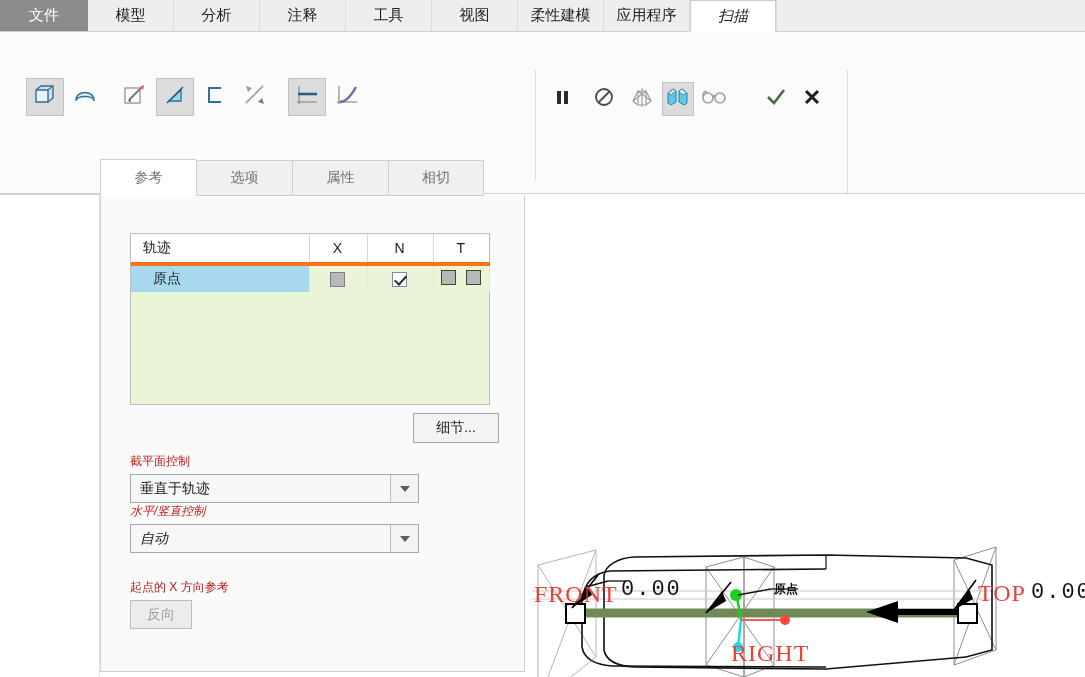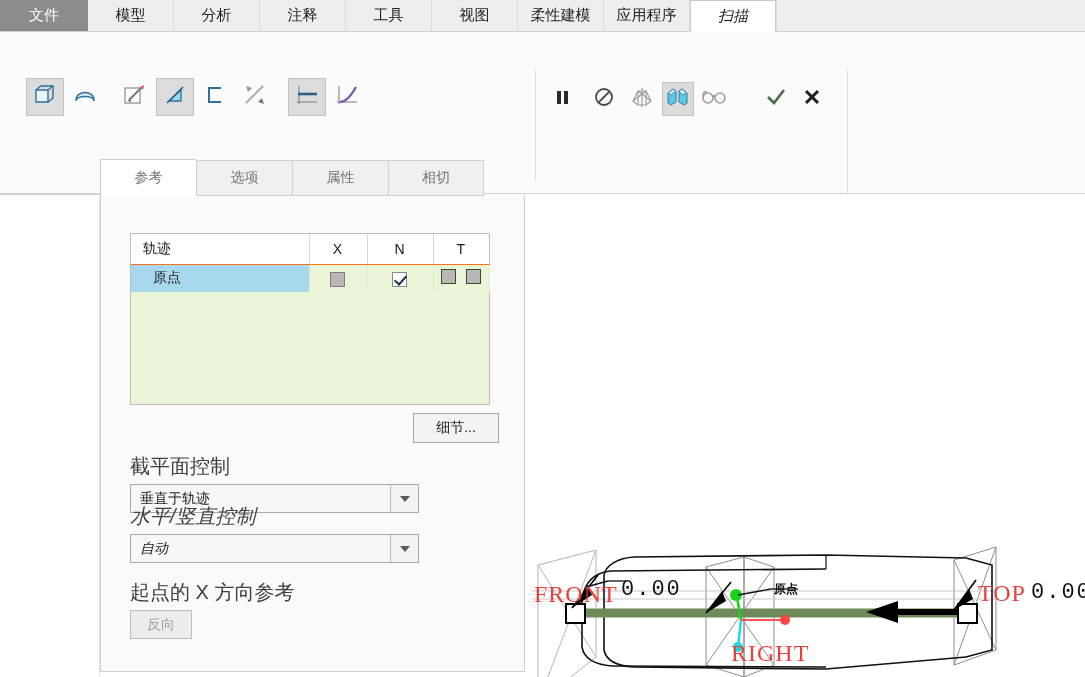--- a/index.html
+++ b/index.html
@@ -161,21 +161,21 @@
     table-layout: fixed;
   }
   table.trk th {
     background: #ffffff;
     font-size: 14px;
     font-weight: normal;
     color: #1a1a1a;
     height: 30px;
     text-align: left;
     padding-left: 12px;
-    border-bottom: 1px solid #f97316;
+    border-bottom: 4px solid #f97316;
     border-right: 1px solid #d8d8d8;
   }
   table.trk th.c { text-align: center; padding-left: 0; }
   table.trk th:last-child { border-right: none; }
   table.trk td {
     height: 28px;
     font-size: 14px;
     color: #1a1a1a;
     padding-left: 22px;
     border-right: 1px solid #e0ecd0;
@@ -217,22 +217,22 @@
     border: 1px solid #a8a8a8;
     font-size: 14px;
     color: #1a1a1a;
     display: flex; align-items: center; justify-content: center;
     cursor: default;
   }
 
   
   .fgroup { position: absolute; left: 29px; }
   .flabel {
-    font-size: 20px;
-    color: #404040;
+    font-size: 12px;
+    color: #b91c1c;
     margin-bottom: 4px;
     display: block;
   }
   .selbox {
     width: 289px; height: 29px;
     border: 1px solid #a9a9a9;
     background: #f7f7f7;
     display: flex;
     align-items: stretch;
   }

